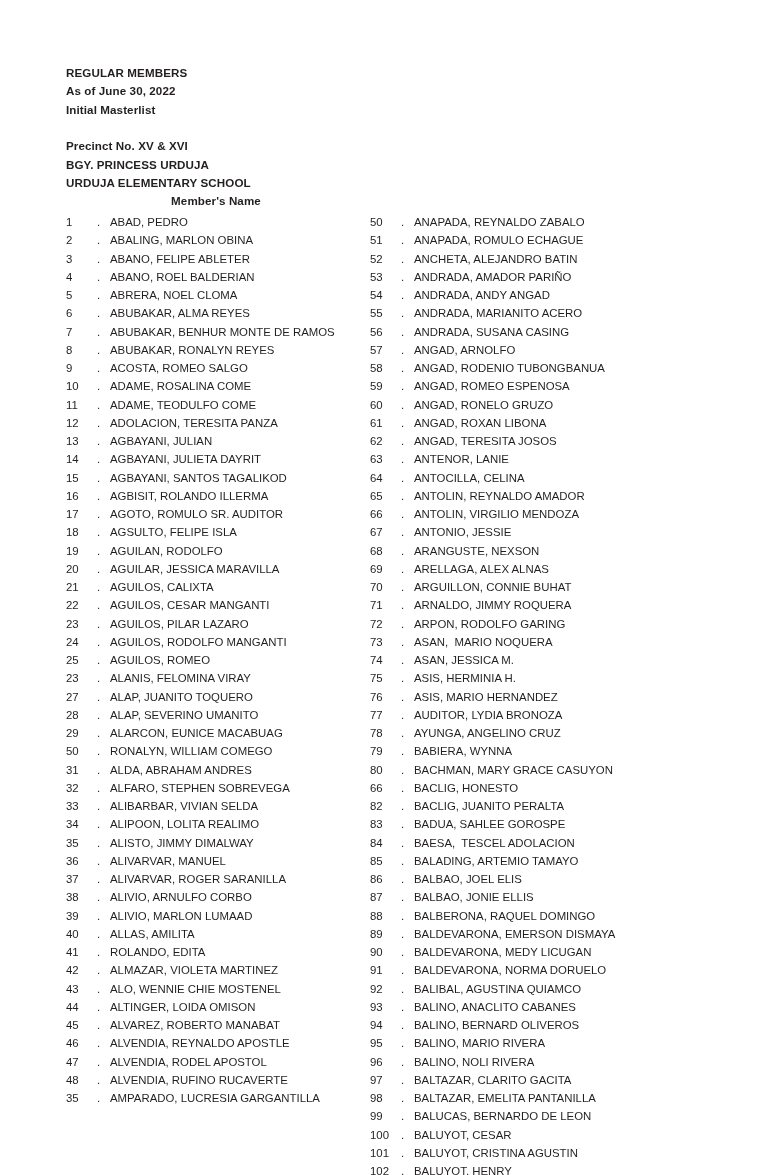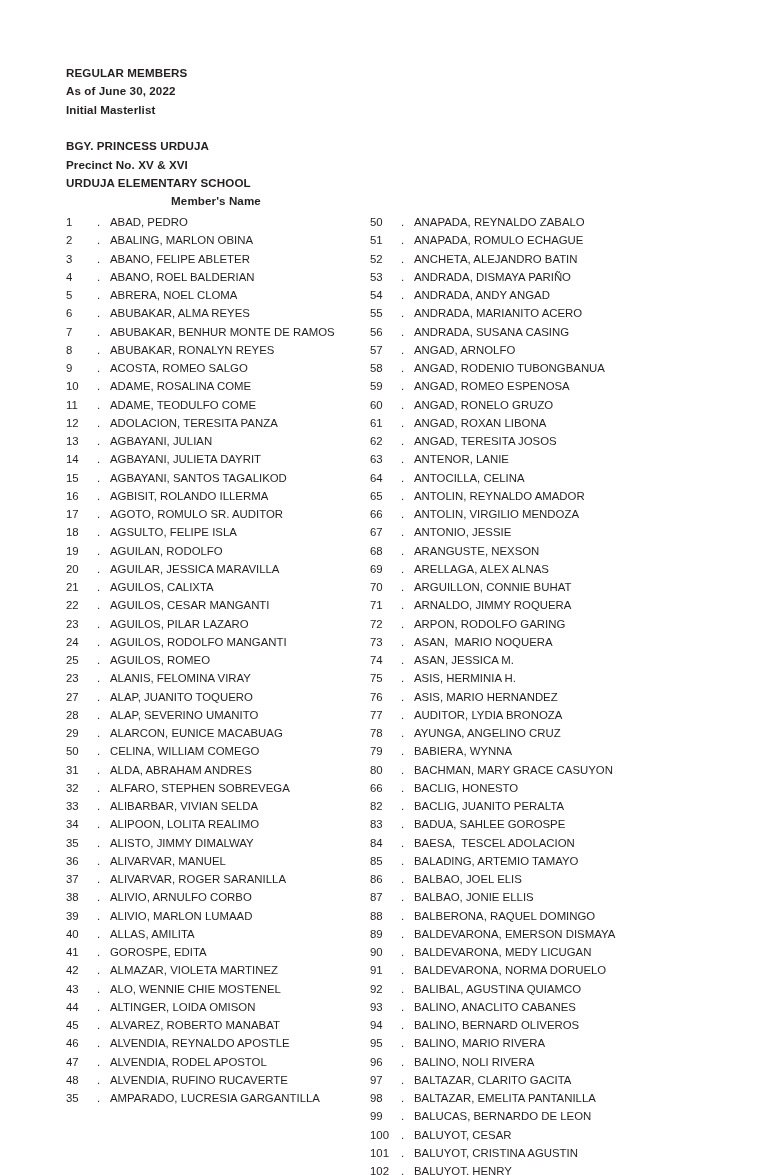--- a/index.html
+++ b/index.html
@@ -95,22 +95,22 @@
 
 <div class="page">
 
   <div class="header">
     <div class="header-line">REGULAR MEMBERS</div>
     <div class="header-line">As of June 30, 2022</div>
     <div class="header-line">Initial Masterlist</div>
 
     <div class="header-gap"></div>
 
+    <div class="header-line">Precinct No. XV &amp; XVI</div>
     <div class="header-line">BGY. PRINCESS URDUJA</div>
-    <div class="header-line">Precinct No. XV &amp; XVI</div>
     <div class="header-line">URDUJA ELEMENTARY SCHOOL</div>
   </div>
 
   <div class="col-title">Member's Name</div>
 
   <div class="list left" id="list-left">
       <div class="row"><span class="num">1</span><span class="dot">.</span><span class="nm">ABAD, PEDRO</span></div>
       <div class="row"><span class="num">2</span><span class="dot">.</span><span class="nm">ABALING, MARLON OBINA</span></div>
       <div class="row"><span class="num">3</span><span class="dot">.</span><span class="nm">ABANO, FELIPE ABLETER</span></div>
       <div class="row"><span class="num">4</span><span class="dot">.</span><span class="nm">ABANO, ROEL BALDERIAN</span></div>
@@ -132,46 +132,46 @@
       <div class="row"><span class="num">20</span><span class="dot">.</span><span class="nm">AGUILAR, JESSICA MARAVILLA</span></div>
       <div class="row"><span class="num">21</span><span class="dot">.</span><span class="nm">AGUILOS, CALIXTA</span></div>
       <div class="row"><span class="num">22</span><span class="dot">.</span><span class="nm">AGUILOS, CESAR MANGANTI</span></div>
       <div class="row"><span class="num">23</span><span class="dot">.</span><span class="nm">AGUILOS, PILAR LAZARO</span></div>
       <div class="row"><span class="num">24</span><span class="dot">.</span><span class="nm">AGUILOS, RODOLFO MANGANTI</span></div>
       <div class="row"><span class="num">25</span><span class="dot">.</span><span class="nm">AGUILOS, ROMEO</span></div>
       <div class="row"><span class="num">23</span><span class="dot">.</span><span class="nm">ALANIS, FELOMINA VIRAY</span></div>
       <div class="row"><span class="num">27</span><span class="dot">.</span><span class="nm">ALAP, JUANITO TOQUERO</span></div>
       <div class="row"><span class="num">28</span><span class="dot">.</span><span class="nm">ALAP, SEVERINO UMANITO</span></div>
       <div class="row"><span class="num">29</span><span class="dot">.</span><span class="nm">ALARCON, EUNICE MACABUAG</span></div>
-      <div class="row"><span class="num">50</span><span class="dot">.</span><span class="nm">CELINA, WILLIAM COMEGO</span></div>
+      <div class="row"><span class="num">50</span><span class="dot">.</span><span class="nm">RONALYN, WILLIAM COMEGO</span></div>
       <div class="row"><span class="num">31</span><span class="dot">.</span><span class="nm">ALDA, ABRAHAM ANDRES</span></div>
       <div class="row"><span class="num">32</span><span class="dot">.</span><span class="nm">ALFARO, STEPHEN SOBREVEGA</span></div>
       <div class="row"><span class="num">33</span><span class="dot">.</span><span class="nm">ALIBARBAR, VIVIAN SELDA</span></div>
       <div class="row"><span class="num">34</span><span class="dot">.</span><span class="nm">ALIPOON, LOLITA REALIMO</span></div>
       <div class="row"><span class="num">35</span><span class="dot">.</span><span class="nm">ALISTO, JIMMY DIMALWAY</span></div>
       <div class="row"><span class="num">36</span><span class="dot">.</span><span class="nm">ALIVARVAR, MANUEL</span></div>
       <div class="row"><span class="num">37</span><span class="dot">.</span><span class="nm">ALIVARVAR, ROGER SARANILLA</span></div>
       <div class="row"><span class="num">38</span><span class="dot">.</span><span class="nm">ALIVIO, ARNULFO CORBO</span></div>
       <div class="row"><span class="num">39</span><span class="dot">.</span><span class="nm">ALIVIO, MARLON LUMAAD</span></div>
       <div class="row"><span class="num">40</span><span class="dot">.</span><span class="nm">ALLAS, AMILITA</span></div>
-      <div class="row"><span class="num">41</span><span class="dot">.</span><span class="nm">GOROSPE, EDITA</span></div>
+      <div class="row"><span class="num">41</span><span class="dot">.</span><span class="nm">ROLANDO, EDITA</span></div>
       <div class="row"><span class="num">42</span><span class="dot">.</span><span class="nm">ALMAZAR, VIOLETA MARTINEZ</span></div>
       <div class="row"><span class="num">43</span><span class="dot">.</span><span class="nm">ALO, WENNIE CHIE MOSTENEL</span></div>
       <div class="row"><span class="num">44</span><span class="dot">.</span><span class="nm">ALTINGER, LOIDA OMISON</span></div>
       <div class="row"><span class="num">45</span><span class="dot">.</span><span class="nm">ALVAREZ, ROBERTO MANABAT</span></div>
       <div class="row"><span class="num">46</span><span class="dot">.</span><span class="nm">ALVENDIA, REYNALDO APOSTLE</span></div>
       <div class="row"><span class="num">47</span><span class="dot">.</span><span class="nm">ALVENDIA, RODEL APOSTOL</span></div>
       <div class="row"><span class="num">48</span><span class="dot">.</span><span class="nm">ALVENDIA, RUFINO RUCAVERTE</span></div>
       <div class="row"><span class="num">35</span><span class="dot">.</span><span class="nm">AMPARADO, LUCRESIA GARGANTILLA</span></div>
     </div>
   <div class="list right" id="list-right">
       <div class="row"><span class="num">50</span><span class="dot">.</span><span class="nm">ANAPADA, REYNALDO ZABALO</span></div>
       <div class="row"><span class="num">51</span><span class="dot">.</span><span class="nm">ANAPADA, ROMULO ECHAGUE</span></div>
       <div class="row"><span class="num">52</span><span class="dot">.</span><span class="nm">ANCHETA, ALEJANDRO BATIN</span></div>
-      <div class="row"><span class="num">53</span><span class="dot">.</span><span class="nm">ANDRADA, DISMAYA PARIÑO</span></div>
+      <div class="row"><span class="num">53</span><span class="dot">.</span><span class="nm">ANDRADA, AMADOR PARIÑO</span></div>
       <div class="row"><span class="num">54</span><span class="dot">.</span><span class="nm">ANDRADA, ANDY ANGAD</span></div>
       <div class="row"><span class="num">55</span><span class="dot">.</span><span class="nm">ANDRADA, MARIANITO ACERO</span></div>
       <div class="row"><span class="num">56</span><span class="dot">.</span><span class="nm">ANDRADA, SUSANA CASING</span></div>
       <div class="row"><span class="num">57</span><span class="dot">.</span><span class="nm">ANGAD, ARNOLFO</span></div>
       <div class="row"><span class="num">58</span><span class="dot">.</span><span class="nm">ANGAD, RODENIO TUBONGBANUA</span></div>
       <div class="row"><span class="num">59</span><span class="dot">.</span><span class="nm">ANGAD, ROMEO ESPENOSA</span></div>
       <div class="row"><span class="num">60</span><span class="dot">.</span><span class="nm">ANGAD, RONELO GRUZO</span></div>
       <div class="row"><span class="num">61</span><span class="dot">.</span><span class="nm">ANGAD, ROXAN LIBONA</span></div>
       <div class="row"><span class="num">62</span><span class="dot">.</span><span class="nm">ANGAD, TERESITA JOSOS</span></div>
       <div class="row"><span class="num">63</span><span class="dot">.</span><span class="nm">ANTENOR, LANIE</span></div>

